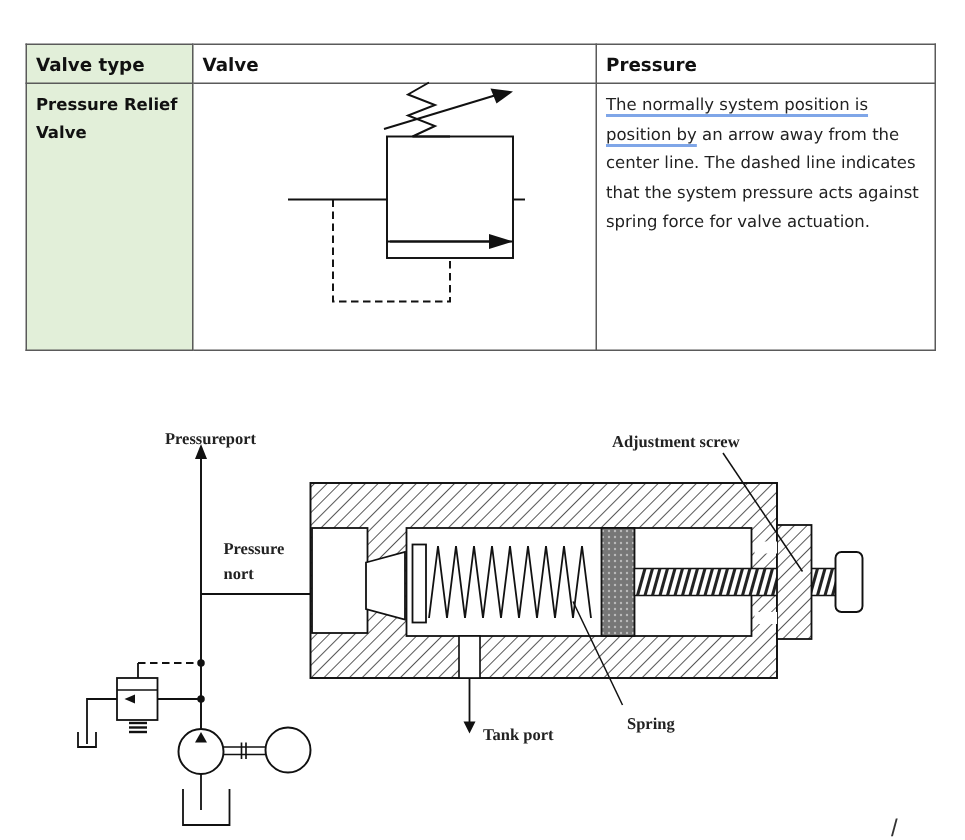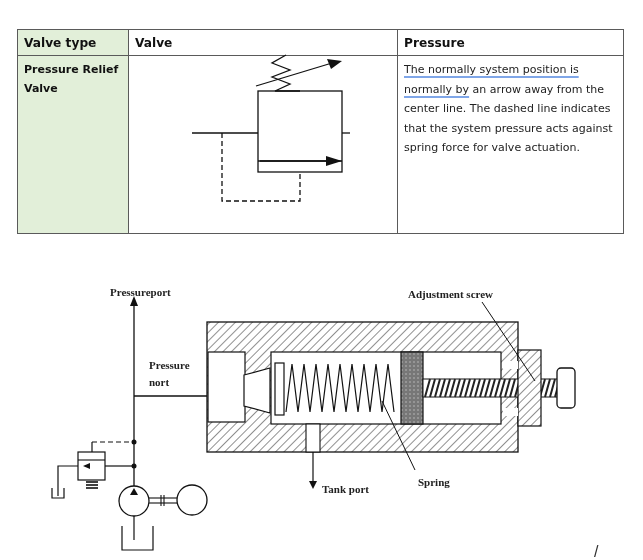--- a/index.html
+++ b/index.html
@@ -29,21 +29,21 @@
     <td class="c3">Pressure</td>
   </tr>
   <tr class="body-row">
     <td class="c1 vt">
       <span>Pressure Relief</span><br>
       <span>Valve</span>
     </td>
     <td class="c2"></td>
     <td class="c3 beh">
       <span class="ul">The normally system position is</span><br>
-      <span class="ul">normally by</span><span> an arrow away from the center line. The dashed line indicates that the system pressure acts against spring force for valve actuation.</span>
+      <span class="ul">position by</span><span> an arrow away from the center line. The dashed line indicates that the system pressure acts against spring force for valve actuation.</span>
     </td>
   </tr>
 </tbody>
   </table>
 
 <svg class="sym" width="643" height="220">
   <g stroke="#111" stroke-width="1.3" fill="none">
 
     <rect x="258" y="91" width="84" height="81"></rect>
 

